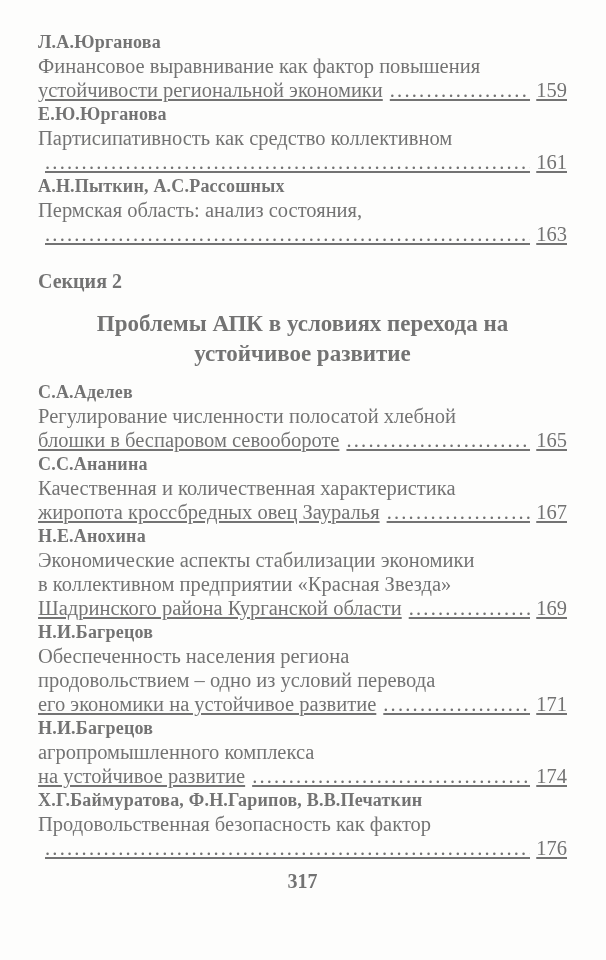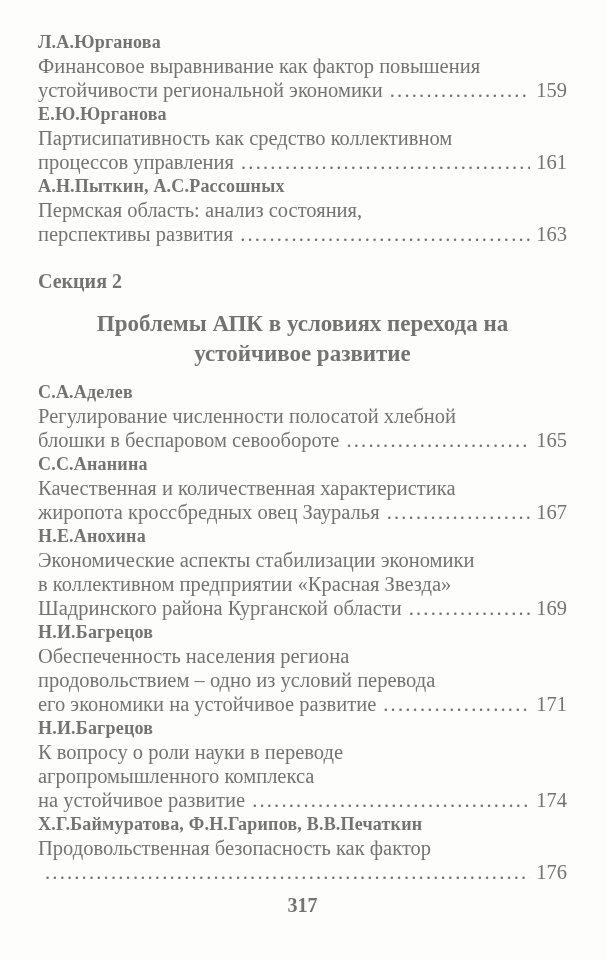--- a/index.html
+++ b/index.html
@@ -28,20 +28,21 @@
     white-space: nowrap;
   }
   .title-line {
     font-size: 20.5px;
     line-height: 24px;
     white-space: nowrap;
   }
   .last-line {
     display: flex;
     align-items: center;
+    text-decoration: underline;
   }
   .last-line .text {
     flex: 0 0 auto;
   }
   .dot-leader {
     flex: 1 1 auto;
     overflow: hidden;
     white-space: nowrap;
     padding-left: 7px;
     letter-spacing: 2.2px;
@@ -91,31 +92,29 @@
       <span class="text">устойчивости региональной экономики</span>
       <span class="dot-leader"></span>
       <span class="pageno">159</span>
     </div>
   </div>
 
   <div class="toc-entry">
     <div class="authors">Е.Ю.Юрганова</div>
     <div class="title-line">Партисипативность как средство коллективном</div>
     <div class="title-line last-line">
-      <span class="text">процессов управления</span>
       <span class="dot-leader"></span>
       <span class="pageno">161</span>
     </div>
   </div>
 
   <div class="toc-entry">
     <div class="authors">А.Н.Пыткин, А.С.Рассошных</div>
     <div class="title-line">Пермская область: анализ состояния,</div>
     <div class="title-line last-line">
-      <span class="text">перспективы развития</span>
       <span class="dot-leader"></span>
       <span class="pageno">163</span>
     </div>
   </div>
 
   <div class="section-label">Секция 2</div>
   <div class="section-title">Проблемы АПК в условиях перехода на устойчивое развитие</div>
 
   <div class="toc-entry">
     <div class="authors">С.А.Аделев</div>
@@ -154,21 +153,20 @@
     <div class="title-line">продовольствием – одно из условий перевода</div>
     <div class="title-line last-line">
       <span class="text">его экономики на устойчивое развитие</span>
       <span class="dot-leader"></span>
       <span class="pageno">171</span>
     </div>
   </div>
 
   <div class="toc-entry">
     <div class="authors">Н.И.Багрецов</div>
-    <div class="title-line">К вопросу о роли науки в переводе</div>
     <div class="title-line">агропромышленного комплекса</div>
     <div class="title-line last-line">
       <span class="text">на устойчивое развитие</span>
       <span class="dot-leader"></span>
       <span class="pageno">174</span>
     </div>
   </div>
 
   <div class="toc-entry">
     <div class="authors">Х.Г.Баймуратова, Ф.Н.Гарипов, В.В.Печаткин</div>

